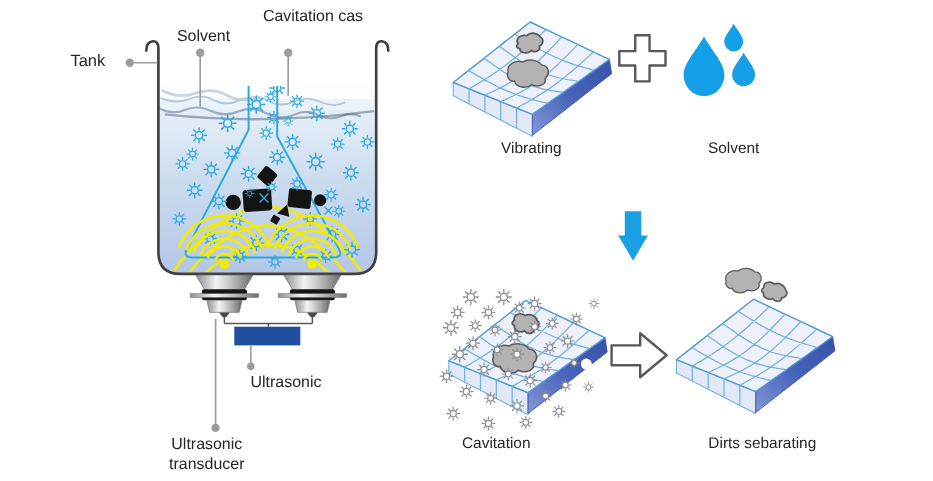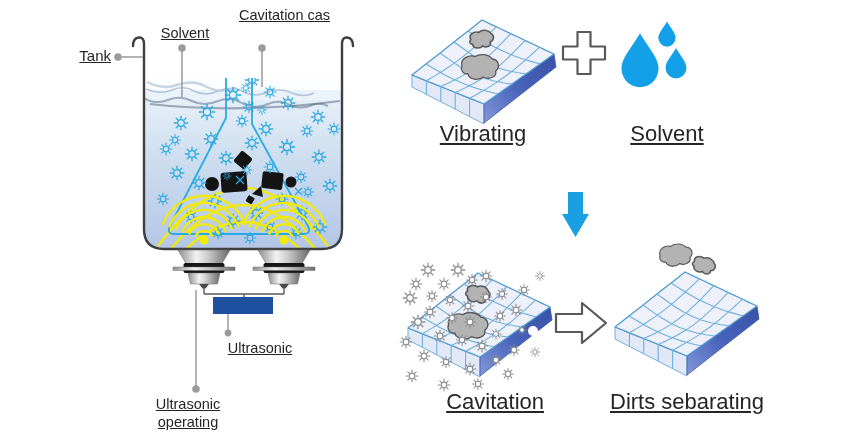--- a/index.html
+++ b/index.html
@@ -1,21 +1,21 @@
 <!DOCTYPE html>
 <html style="--bubble-blue: #2aa9e1; --cavitation-bubble-gray: #8a8c8f; --wave-yellow: #f2ea00; --funnel-blue: #29abe2; --water-surface-light: #edf4fb; --water-deep: #b7c7e6; --droplet-blue: #14a0e8; --arrow-blue: #1a9fe2; --control-box-blue: #1f4f9f; --plate-grid-blue: #6fb0de; --plate-side-blue: #3c57ac; --dirt-gray: #b3b3b3; --dirt-black: #141414; --leader-gray: #9b9b9b; --text-dark: #252525;"><head>
 <meta charset="utf-8">
 <style>
   html,body{margin:0;padding:0;background:#fff;}
   .canvas{position:relative;width:848px;height:437px;background:#fff;overflow:hidden;
           font-family:"Liberation Sans","DejaVu Sans",sans-serif;}
   .canvas svg{position:absolute;left:0;top:0;}
-  .lbl{position:absolute;color:var(--text-dark,#252525);font-size:14.5px;line-height:17.5px;text-decoration:underline;}
+  .lbl{position:absolute;color:var(--text-dark,#252525);font-size:14.5px;line-height:17.5px;}
   .lbl.two span{display:block;}
-  .lbl.big{font-size:22px;line-height:20px;}
+  .lbl.big{font-size:14px;line-height:20px;}
   .bubble-blue{color:var(--bubble-blue,#2aa9e1);}
   .bubble-gray{color:var(--cavitation-bubble-gray,#8a8c8f);}
   .wave{stroke:var(--wave-yellow,#f2ea00);}
   .wave-dot{fill:var(--wave-yellow,#f2ea00);}
   .funnel{stroke:var(--funnel-blue,#29abe2);}
   .dirt{fill:var(--dirt-black,#141414);}
   .box{fill:var(--control-box-blue,#1f4f9f);}
   .droplet{fill:var(--droplet-blue,#14a0e8);}
   .darrow{fill:var(--arrow-blue,#1a9fe2);}
   .leader{stroke:var(--leader-gray,#9b9b9b);stroke-width:1.5;fill:none;}
@@ -242,38 +242,38 @@
     <path transform="translate(640,60) scale(1.03)" d="M0,-26 C8,-12 18,-2 18,8 A18,18.5 0 1,1 -18,8 C-18,-2 -8,-12 0,-26 Z"></path>
     <path transform="translate(667,34) scale(0.48)" d="M0,-26 C8,-12 18,-2 18,8 A18,18.5 0 1,1 -18,8 C-18,-2 -8,-12 0,-26 Z"></path>
     <path transform="translate(676,63) scale(0.58)" d="M0,-26 C8,-12 18,-2 18,8 A18,18.5 0 1,1 -18,8 C-18,-2 -8,-12 0,-26 Z"></path>
   </g>
 
   <path class="darrow" d="M568,192 H583 V214 H589 L575.5,237 L562,214 H568 Z"></path>
 
   <path fill="#ffffff" stroke="#58595b" stroke-width="2.2" stroke-linejoin="round" d="M556,314 H582 V303 L606,323 L582,343 V332 H556 Z"></path>
 </svg>
 
-<div class="lbl" style="left:47px;top:47px;width:64px;text-align:right;font-size:15px">Tank</div>
+<div class="lbl" style="left:64px;top:47px;width:64px;font-size:15px">Tank</div>
 
 <div class="lbl" style="left:153px;top:25px;width:64px;text-align:center">Solvent</div>
 
 <div class="lbl two" style="left:239px;top:7px;width:120px">
   <span>Cavitation cas</span>
 </div>
 
 <div class="lbl two" style="left:208px;top:339px;width:104px;text-align:center;line-height:18px">
   <span>Ultrasonic</span>
 </div>
 
 <div class="lbl two" style="left:136px;top:395px;width:104px;text-align:center;line-height:18px">
   <span>Ultrasonic</span>
-  <span>operating</span>
+  <span>transducer</span>
 </div>
 
 <div class="lbl big" style="left:421px;top:124px;width:124px;text-align:center">Vibrating</div>
 
 <div class="lbl big" style="left:605px;top:124px;width:124px;text-align:center">Solvent</div>
 
-<div class="lbl big" style="left:420px;top:392px;width:124px;text-align:right">Cavitation</div>
-
-<div class="lbl big" style="left:610px;top:392px;width:166px;text-align:left">Dirts sebarating</div>
+<div class="lbl big" style="left:420px;top:392px;width:124px;text-align:left">Cavitation</div>
+
+<div class="lbl big" style="left:610px;top:392px;width:166px;text-align:center">Dirts sebarating</div>
 
 </div>
 
 </body></html>

